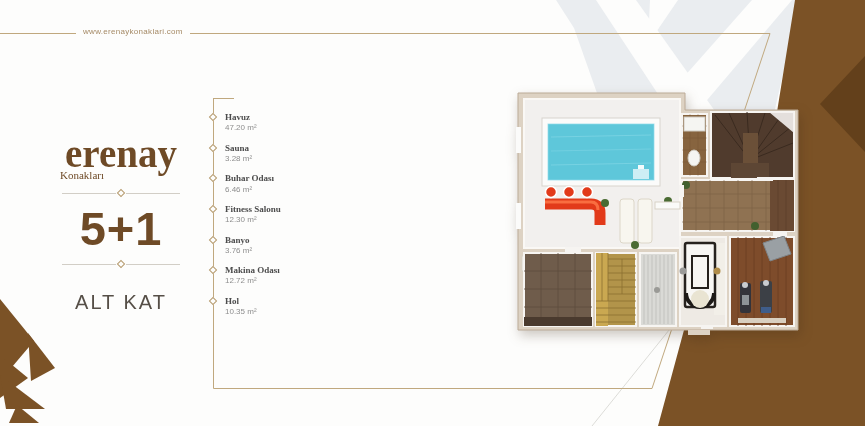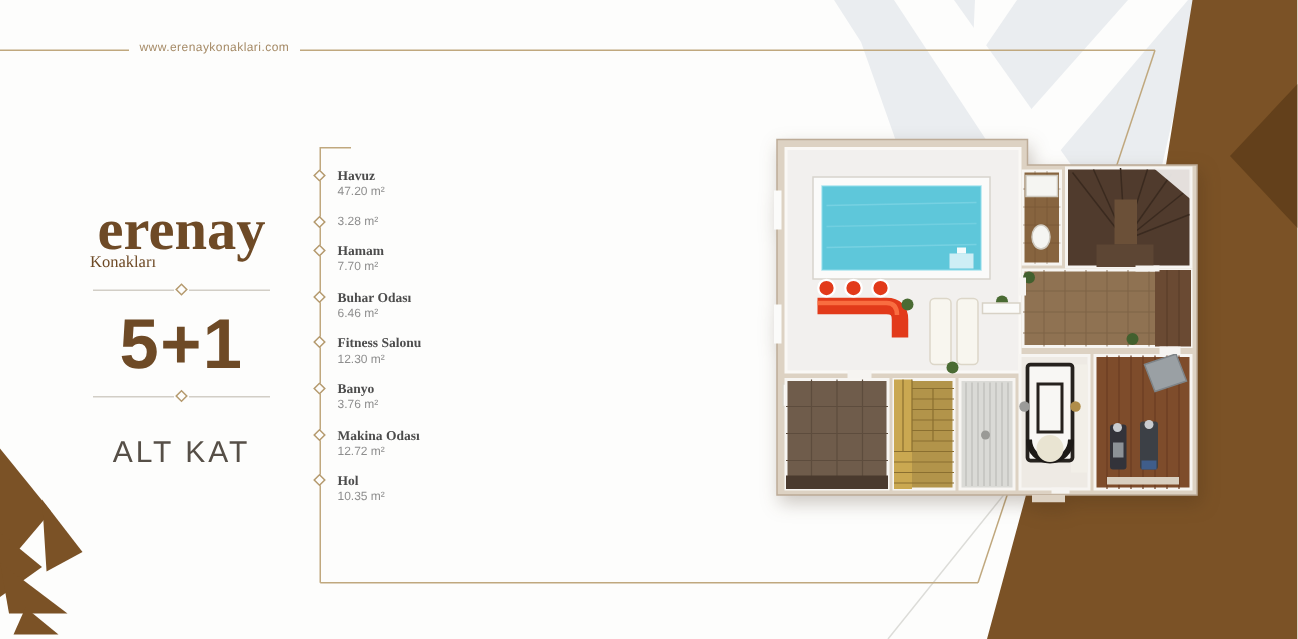--- a/index.html
+++ b/index.html
@@ -5,21 +5,21 @@
   html,body{margin:0;padding:0;}
   body{
     width:865px;height:426px;position:relative;overflow:hidden;
     background:#fdfdfc;font-family:"Liberation Sans",sans-serif;
     -webkit-font-smoothing:antialiased;
   }
   
   #bg{position:absolute;left:0;top:0;width:865px;height:426px;}
   
   .website{
-    position:absolute;left:86px;top:27px;z-index:4;
+    position:absolute;left:76px;top:27px;z-index:4;
     font-size:8px;color:#a58a66;background:#fdfdfc;padding:0 7px;letter-spacing:.3px;
   }
   
   .logo-block{position:absolute;left:60px;top:136px;width:122px;text-align:center;z-index:4;}
   .logo-main{
     font-family:"Liberation Serif",serif;font-weight:700;font-size:39px;line-height:.9;
     color:#6e4a26;letter-spacing:0;
   }
   .logo-sub{
     font-family:Liberation Serif, serif;font-size:11px;color:#6e4a26;
@@ -108,26 +108,22 @@
 </div>
 
 <div class="room-list">
   <div class="room-item">
     <span class="marker"></span>
     <div class="room-name">Havuz</div>
     <div class="room-area">47.20 m²</div>
   </div>
   <div class="room-item">
     <span class="marker"></span>
+    <div class="room-name">Sauna</div>
     <div class="room-area">3.28 m²</div>
-  </div>
-  <div class="room-item">
-    <span class="marker"></span>
-    <div class="room-name">Hamam</div>
-    <div class="room-area">7.70 m²</div>
   </div>
   <div class="room-item">
     <span class="marker"></span>
     <div class="room-name">Buhar Odası</div>
     <div class="room-area">6.46 m²</div>
   </div>
   <div class="room-item">
     <span class="marker"></span>
     <div class="room-name">Fitness Salonu</div>
     <div class="room-area">12.30 m²</div>

